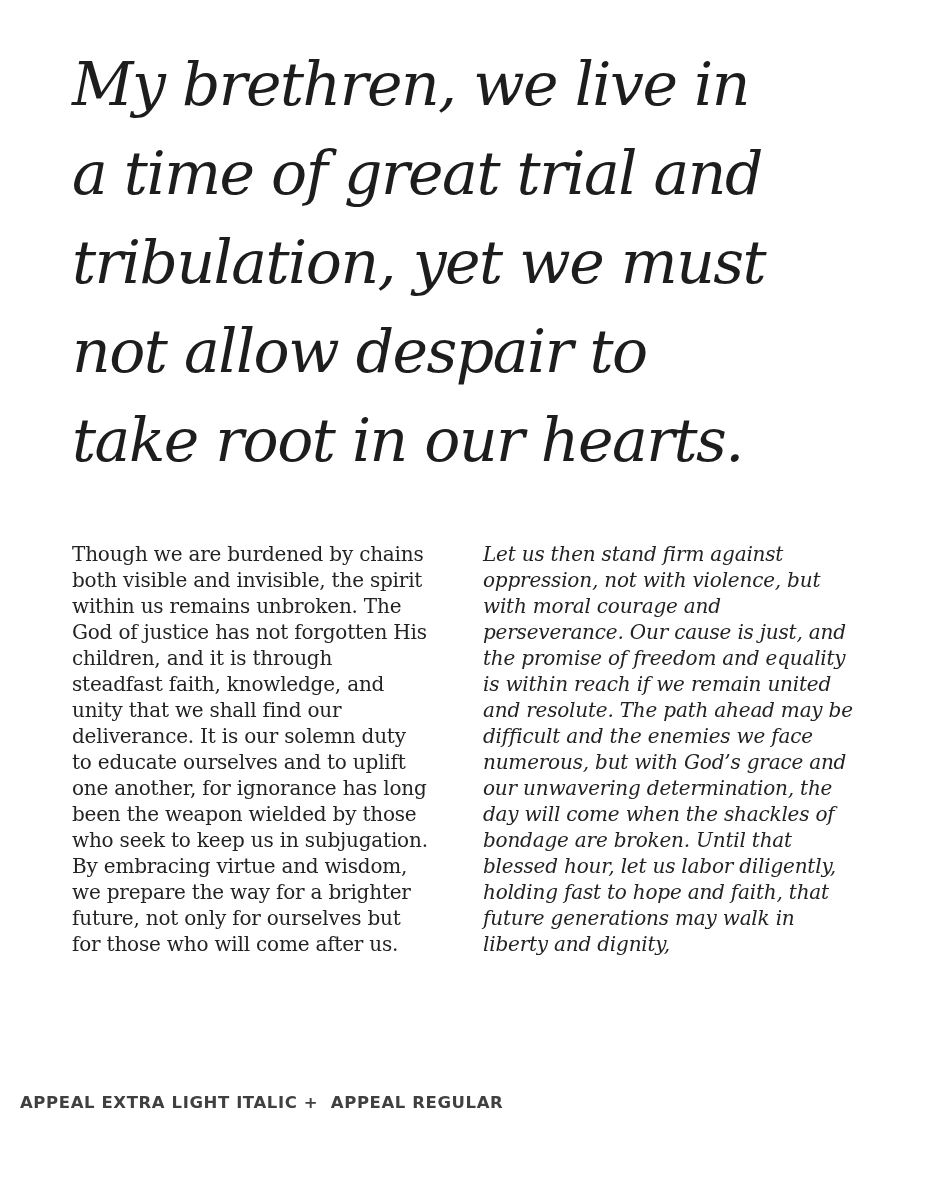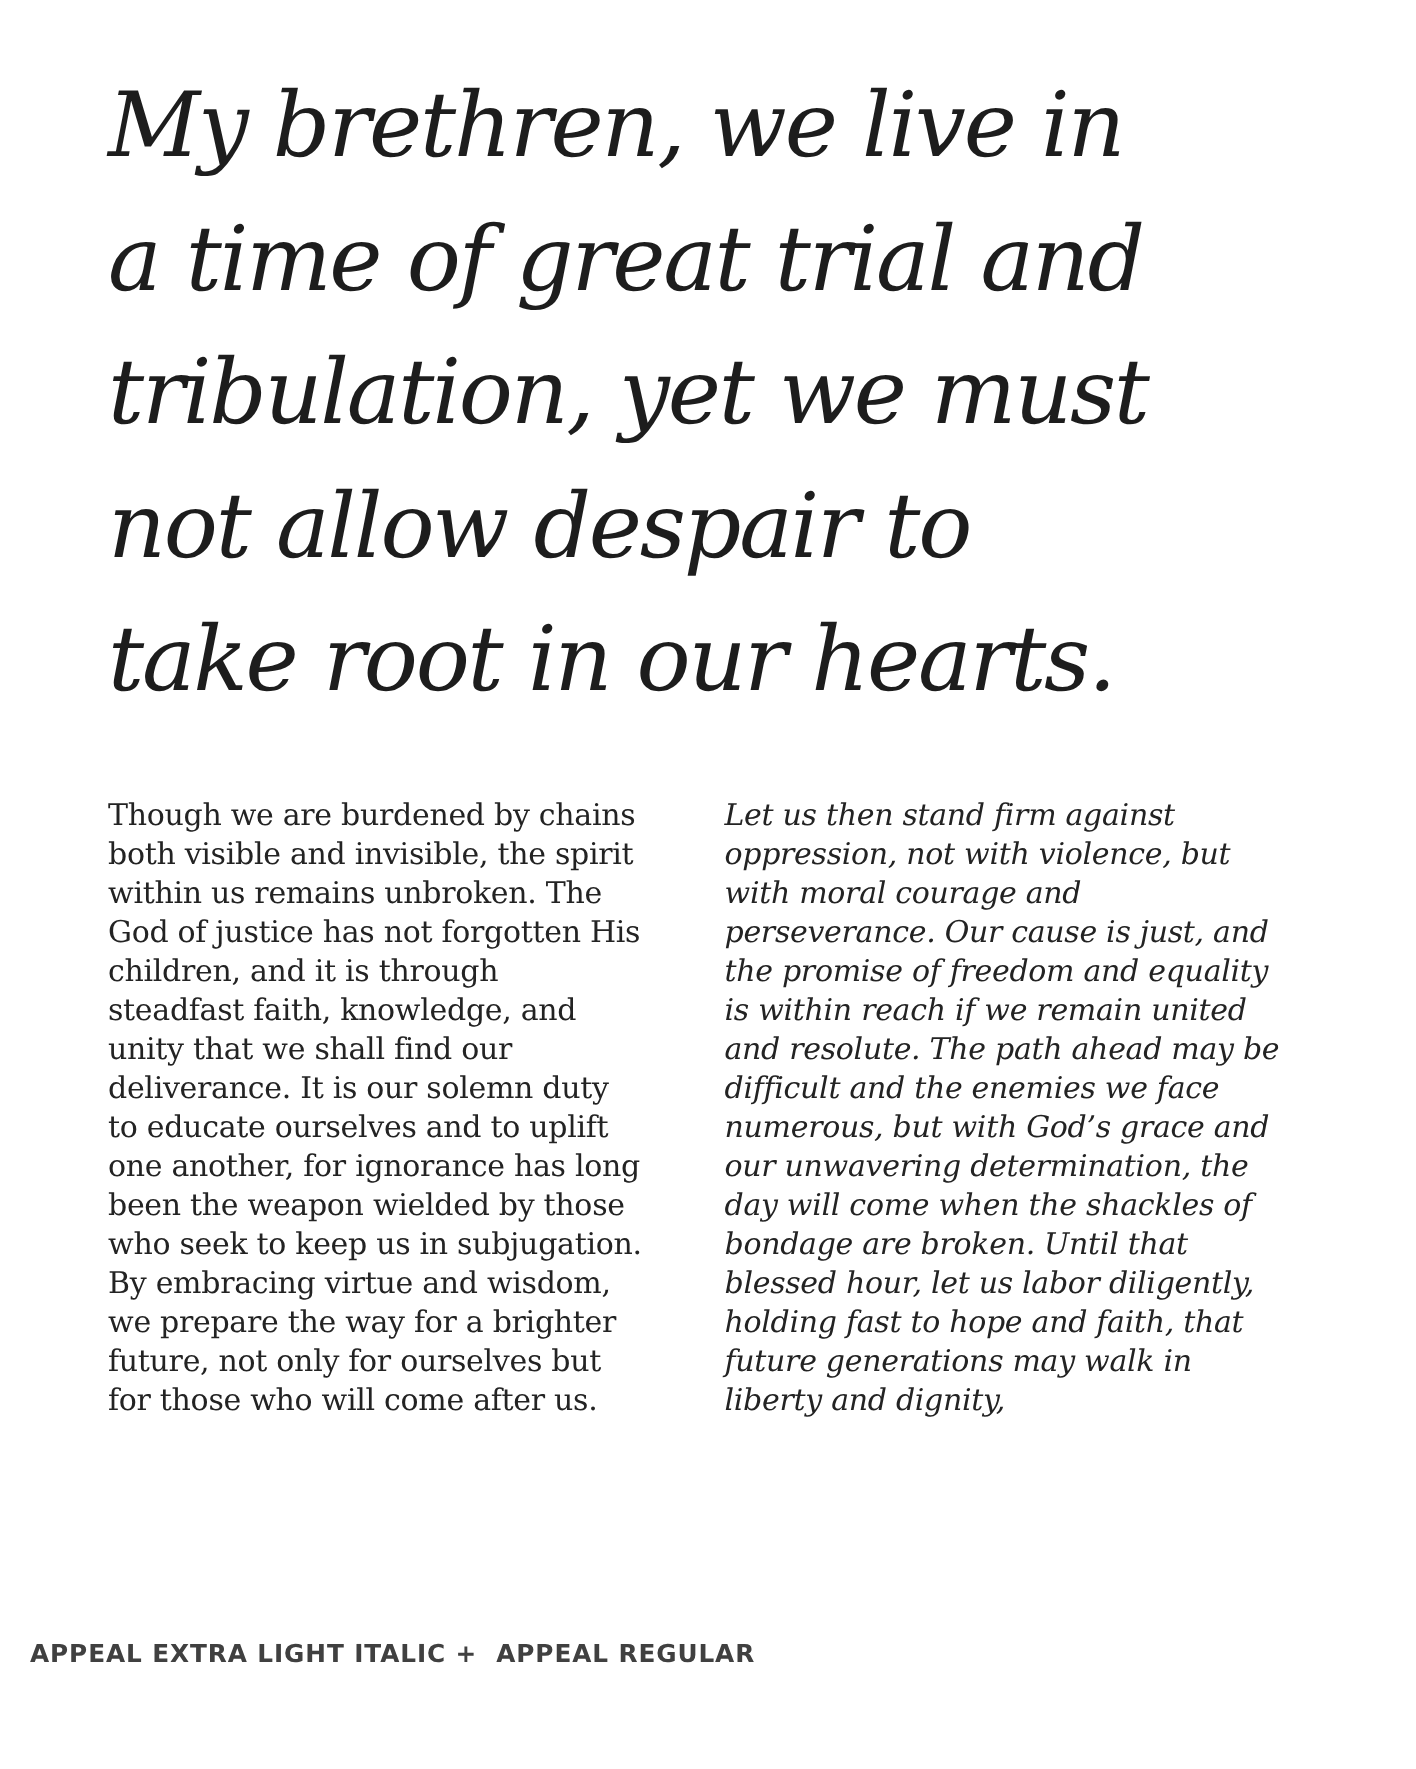--- a/index.html
+++ b/index.html
@@ -26,21 +26,21 @@
     font-weight: 300;
     font-size: 60px;
     line-height: 89px;
     letter-spacing: -1.5px;
     color: #1d1d1d;
     white-space: pre-line;
   }
   .columns {
     position: absolute;
     left: 72px;
-    top: 530px;
+    top: 541px;
     width: 789px;
     display: flex;
     gap: 55px;
   }
   .column {
     margin: 0;
     font-family: "DejaVu Serif", serif;
     font-size: 20px;
     line-height: 26px;
     letter-spacing: -0.2px;

